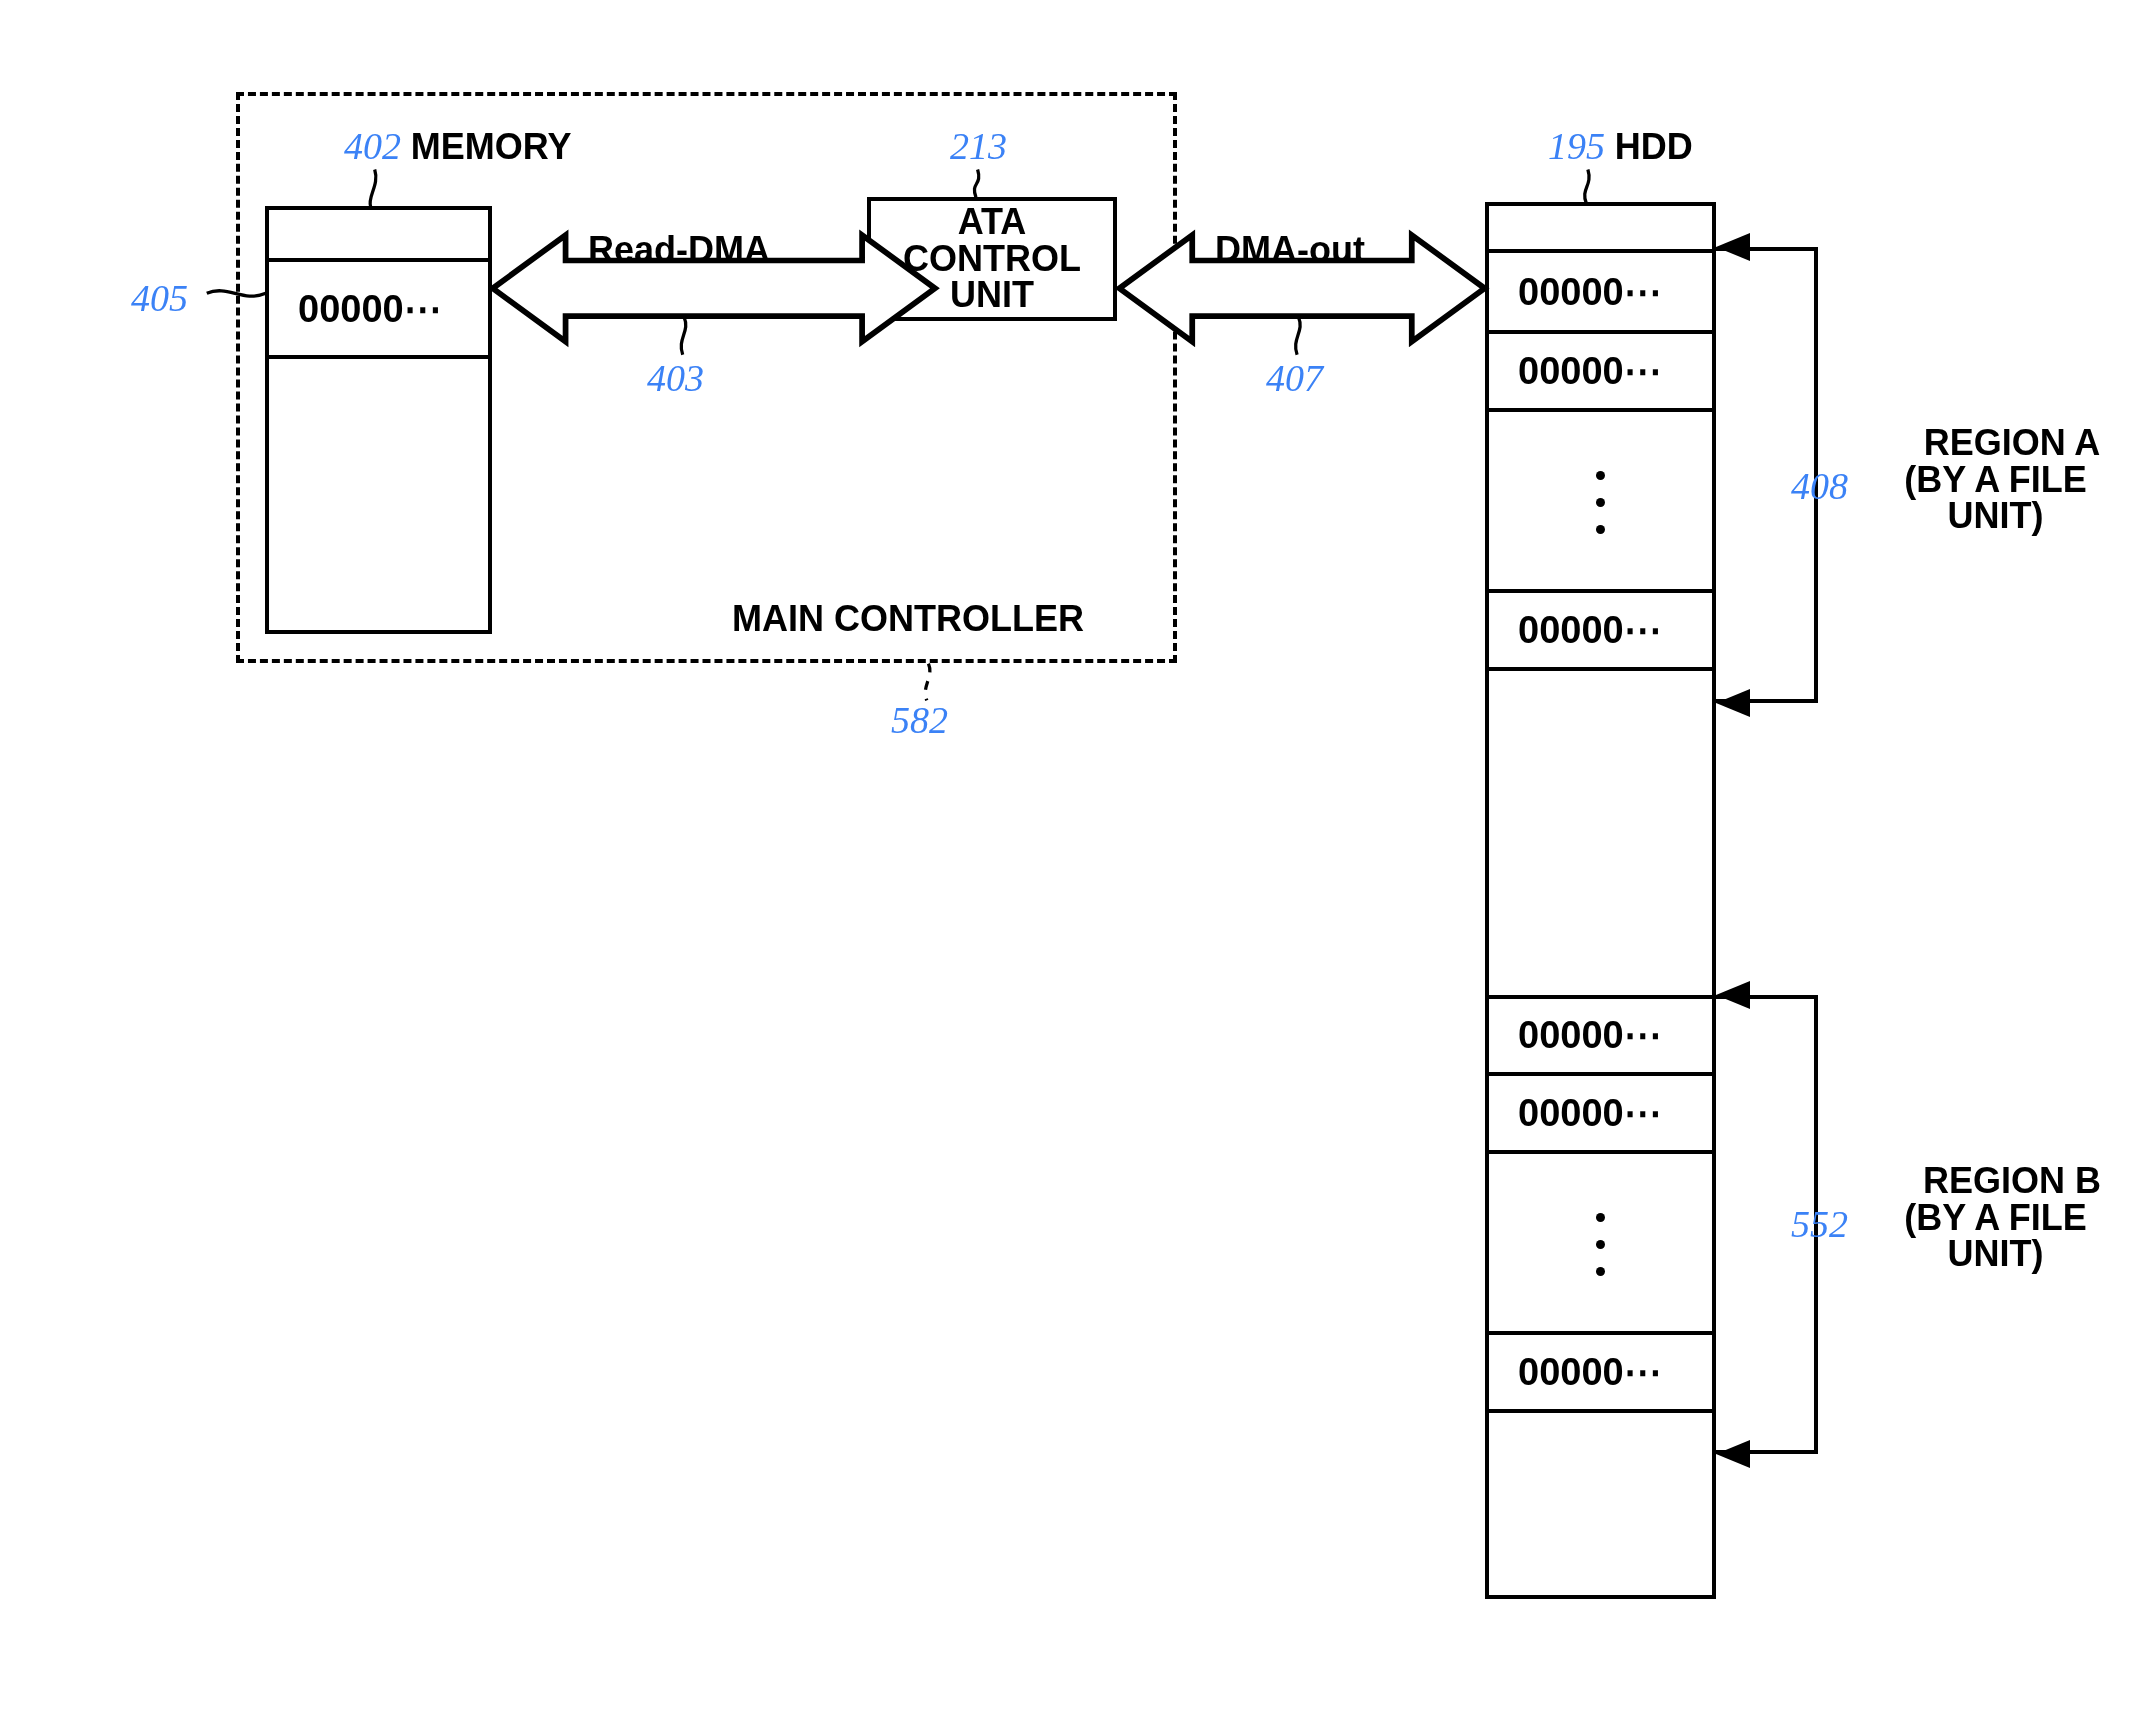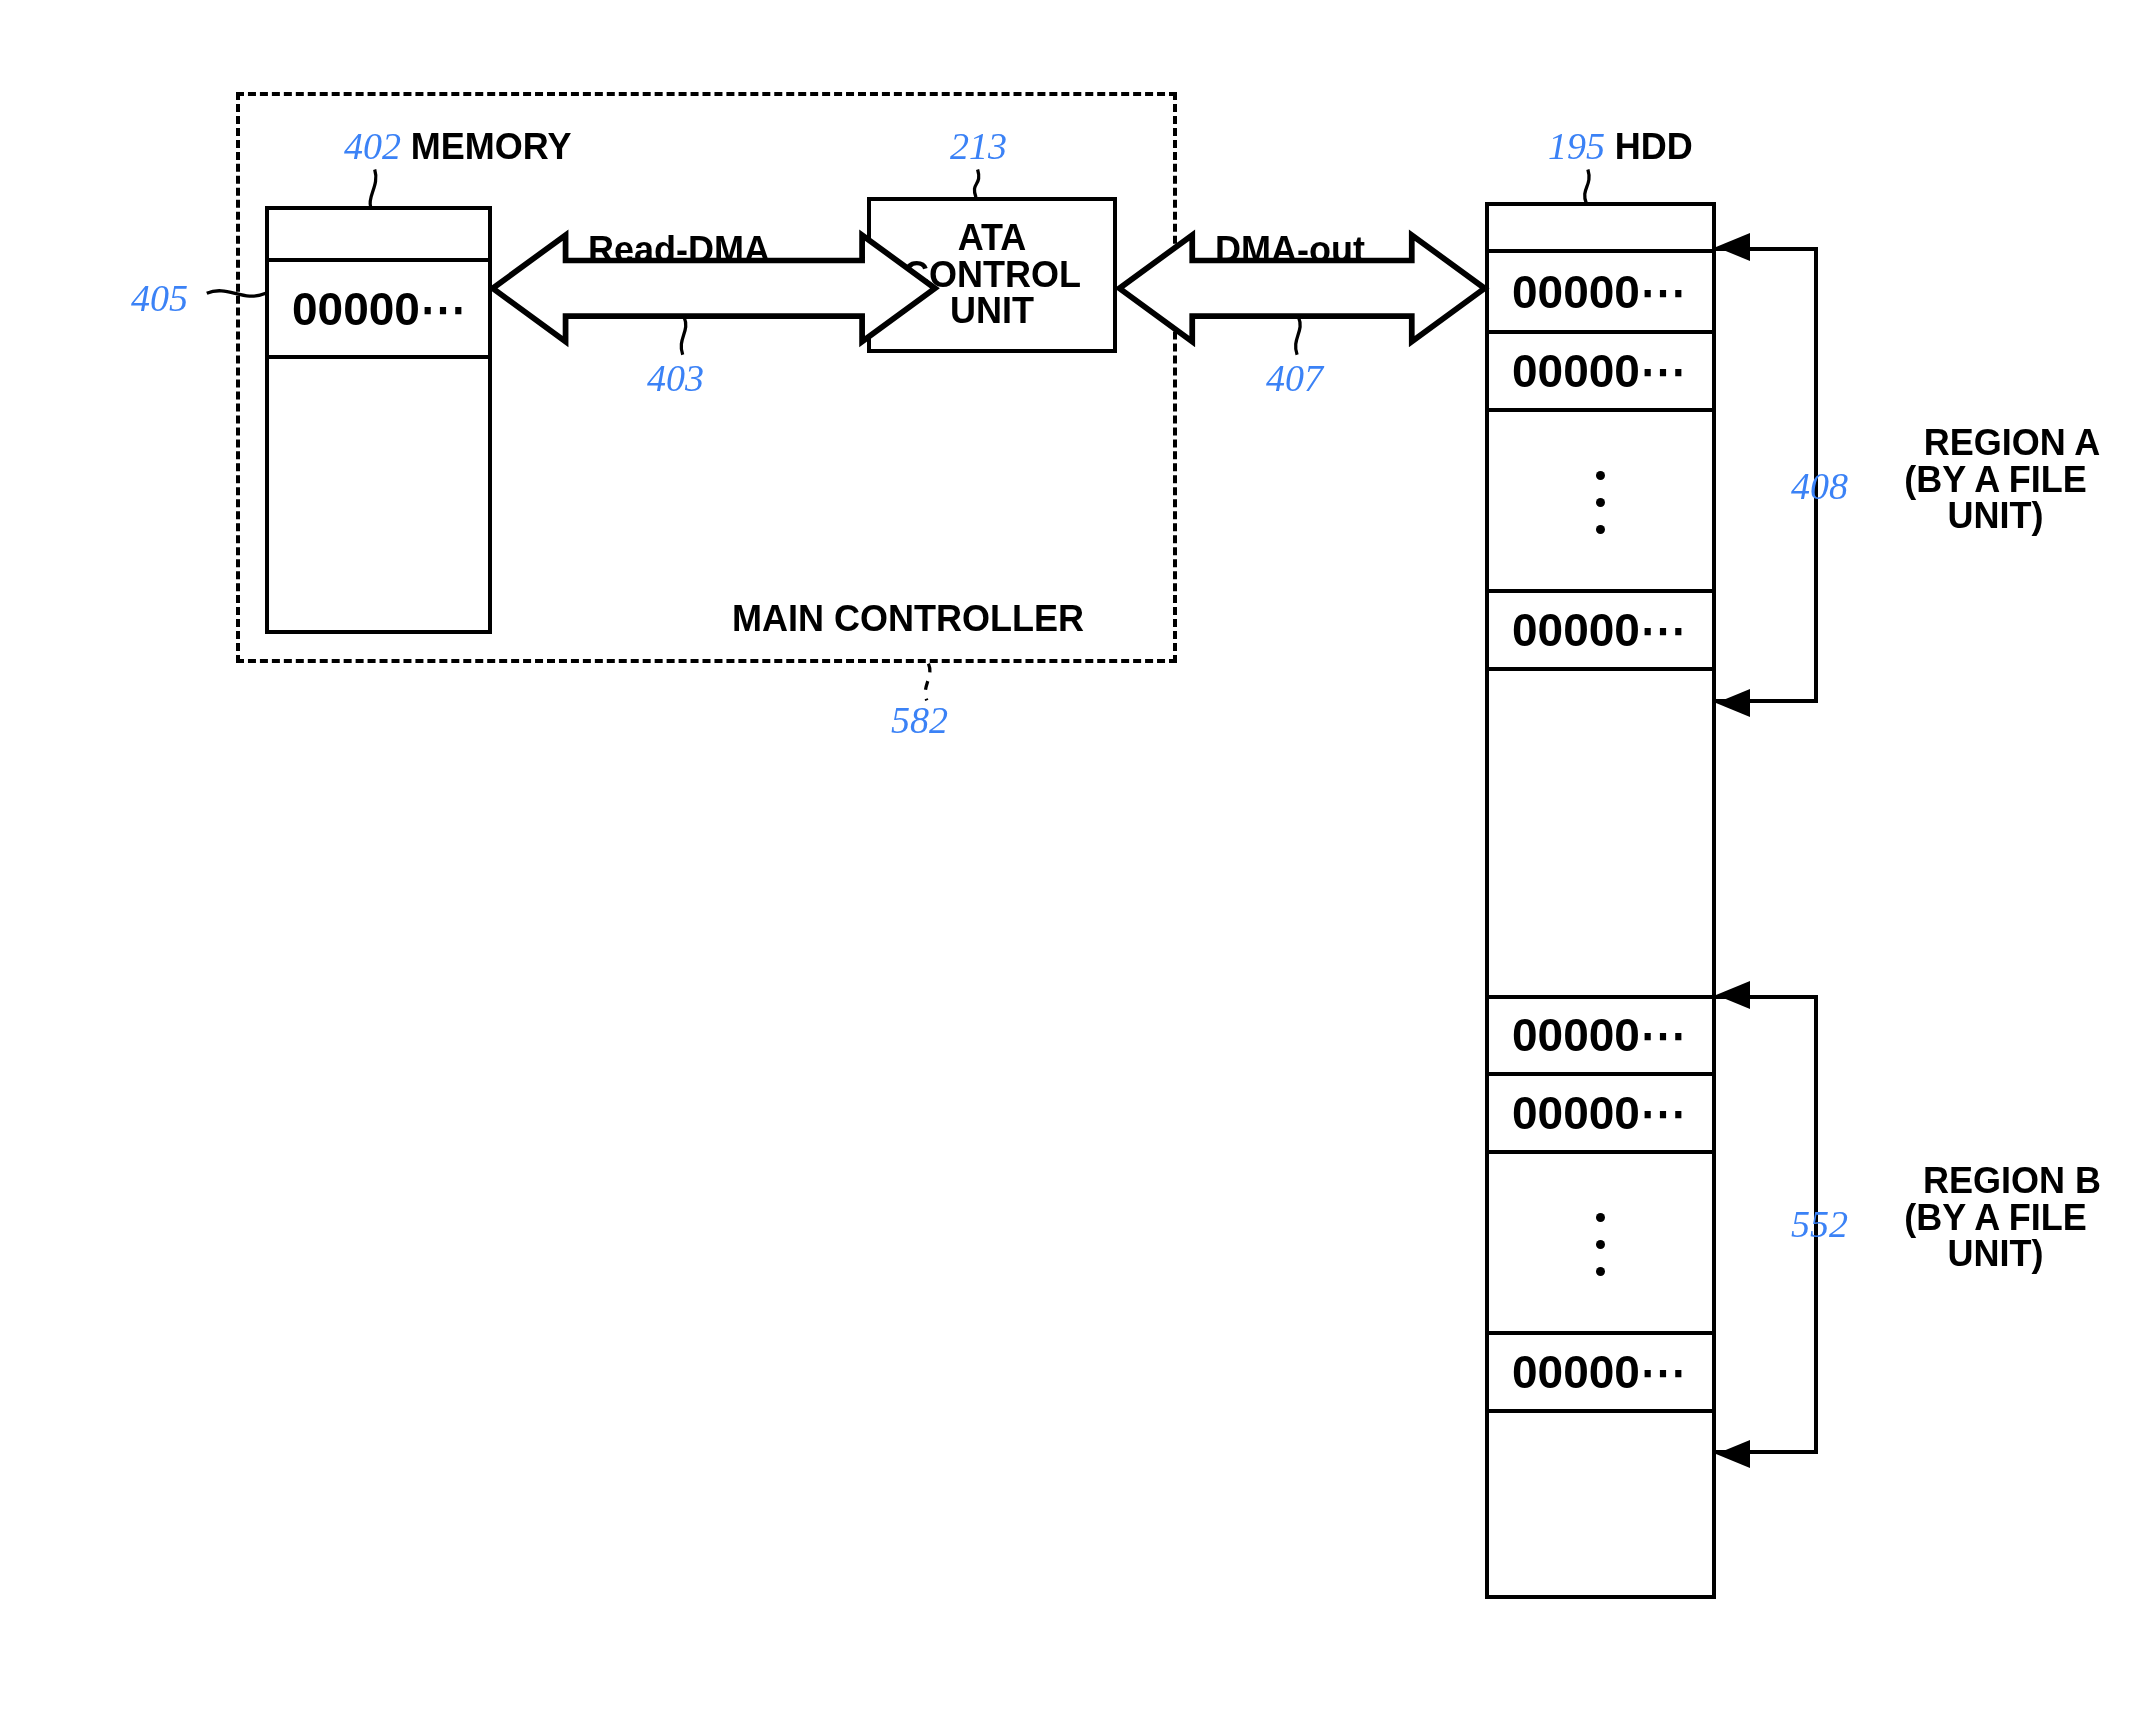--- a/index.html
+++ b/index.html
@@ -79,32 +79,32 @@
     border-bottom: 4.9px solid #000;
   }
   #mem-row-empty {
     top: 149px;
     bottom: 0;
     height: auto;
   }
   .cell-text {
     font-family: "Liberation Sans", sans-serif;
     font-weight: bold;
-    font-size: 46px;
+    font-size: 38px;
     letter-spacing: 0px;
-    padding-left: 23px;
+    padding-left: 29px;
     white-space: nowrap;
   }
 
   
   #ata-box {
     left: 867px;
     top: 197px;
     width: 250px;
-    height: 156px;
+    height: 124px;
     border: 4.9px solid #000;
     box-sizing: border-box;
     background: #fff;
     display: flex;
     align-items: center;
     justify-content: center;
   }
   #ata-box .lbl { font-size: 36px; text-align: center; }
 
   

